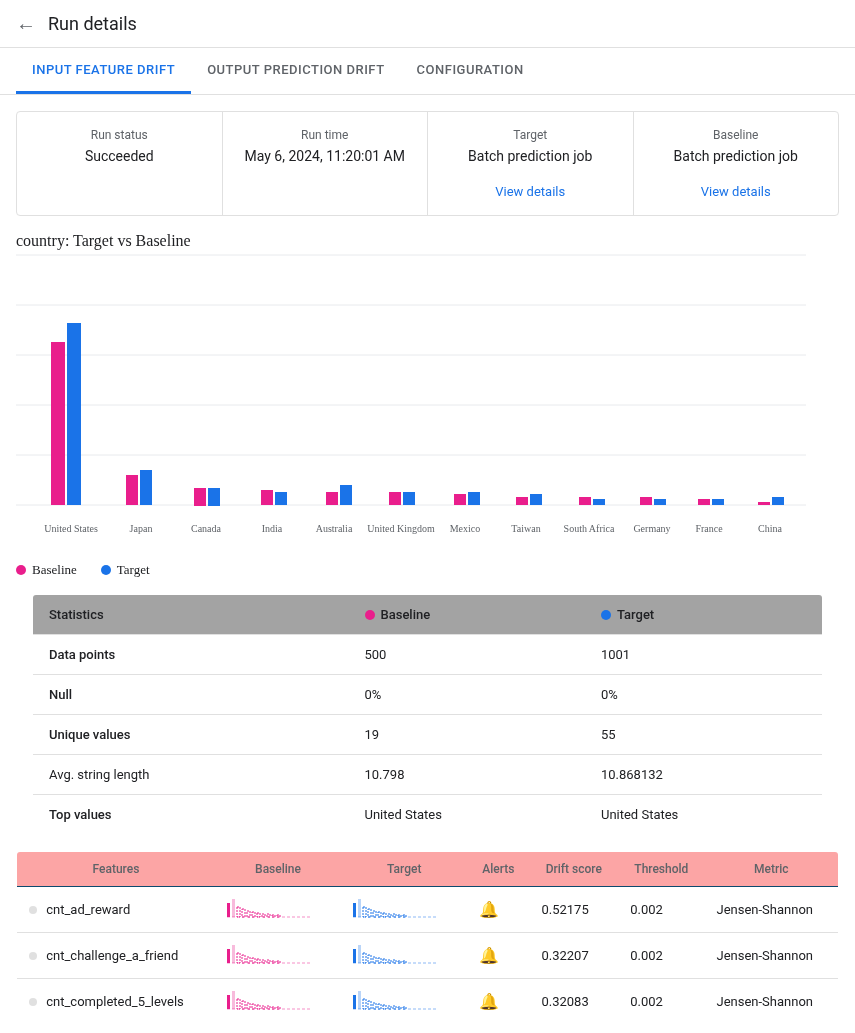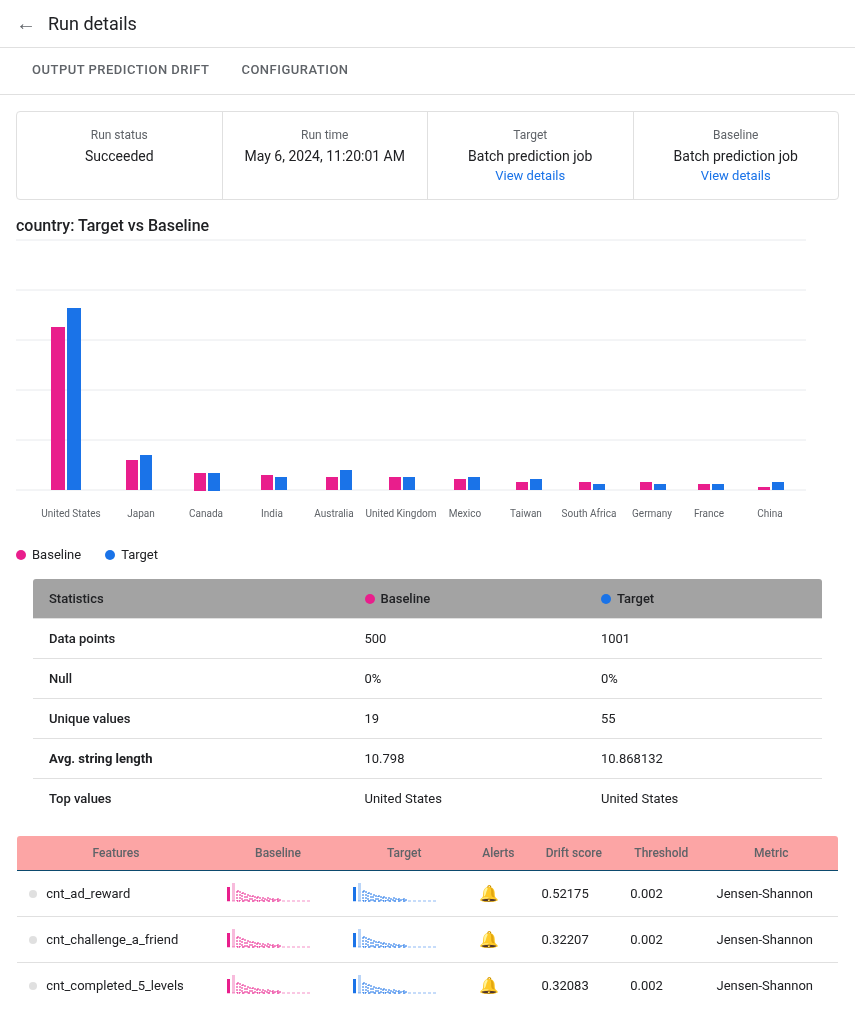--- a/index.html
+++ b/index.html
@@ -14,24 +14,24 @@
     .tabs { display: flex; border-bottom: 1px solid #e0e0e0; padding: 0 16px; }
     .tab { padding: 14px 16px; font-size: 13px; font-weight: 500; cursor: pointer; color: #5f6368; border-bottom: 3px solid transparent; letter-spacing: 0.5px; text-transform: uppercase; }
     .tab.active { color: #1a73e8; border-bottom: 3px solid #1a73e8; }
 
     
     .status-bar { display: flex; border: 1px solid #e0e0e0; margin: 16px; border-radius: 4px; text-align: center; }
     .status-item { flex: 1; padding: 16px; border-right: 1px solid #e0e0e0; }
     .status-item:last-child { border-right: none; }
     .status-label { font-size: 12px; color: #5f6368; margin-bottom: 6px; }
     .status-value { font-size: 14px; color: #202124; font-weight: 400; }
-    .status-link { color: #1a73e8; font-size: 13px; text-decoration: none; display: block; margin-top: 4px; cursor: pointer; }
-
-    
-    .chart-section { margin: 8px 16px 16px; }
+    .status-link { color: #1a73e8; font-size: 13px; text-decoration: none; display: block; margin-top: 20px; cursor: pointer; }
+
+    
+    .chart-section { margin: 8px 16px 16px; font-family: Liberation Serif, serif; }
     .chart-title { font-size: 16px; font-weight: 500; color: #202124; margin-bottom: 4px; }
     .chart-subtitle { font-size: 12px; color: #5f6368; margin-bottom: 16px; }
 
     
     .bar-chart-container { position: relative; width: 100%; height: 300px; margin-bottom: 8px; }
 
     
     .chart-legend { display: flex; gap: 24px; margin-top: 8px; margin-bottom: 16px; }
     .legend-item { display: flex; align-items: center; gap: 6px; font-size: 13px; color: #202124; }
     .legend-dot { width: 10px; height: 10px; border-radius: 50%; }
@@ -62,20 +62,21 @@
   </style>
 </head>
 <body>
 
 <div class="header">
   <button class="back-btn">←</button>
   <span class="page-title">Run details</span>
 </div>
 
 <div class="tabs">
+  <div class="tab active">INPUT FEATURE DRIFT</div>
   <div class="tab">OUTPUT PREDICTION DRIFT</div>
   <div class="tab">CONFIGURATION</div>
 </div>
 
 <div class="status-bar">
   <div class="status-item">
     <div class="status-label">Run status</div>
     <div class="status-value">Succeeded</div>
   </div>
   <div class="status-item">
@@ -206,21 +207,21 @@
     <td style="font-weight:500;">Null</td>
     <td>0%</td>
     <td>0%</td>
   </tr>
         <tr>
     <td style="font-weight:500;">Unique values</td>
     <td>19</td>
     <td>55</td>
   </tr>
         <tr>
-    <td style="font-weight:700;">Avg. string length</td>
+    <td style="font-weight:400;">Avg. string length</td>
     <td>10.798</td>
     <td>10.868132</td>
   </tr>
         <tr>
     <td style="font-weight:500;">Top values</td>
     <td>United States</td>
     <td>United States</td>
   </tr>
       </tbody>
   </table>

